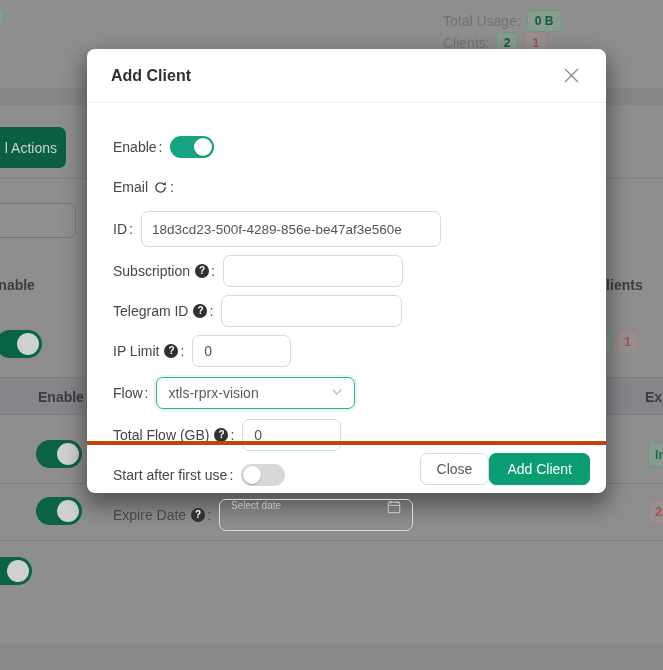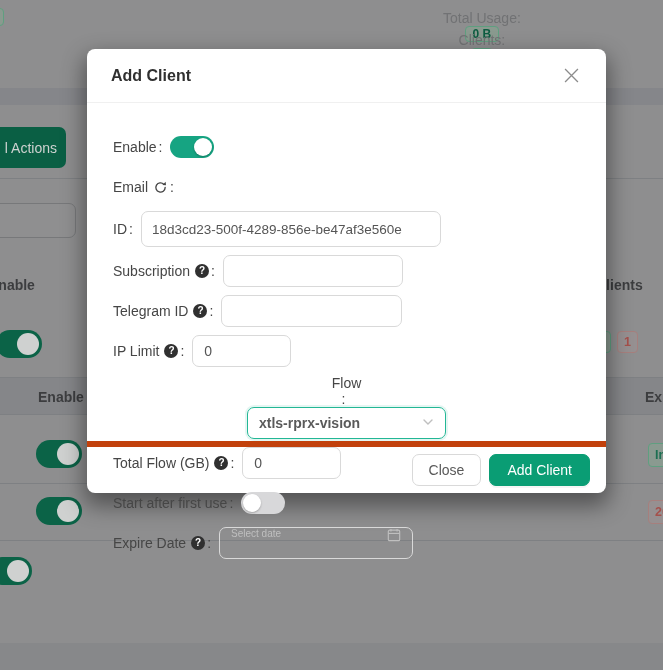--- a/index.html
+++ b/index.html
@@ -8,21 +8,21 @@
 
   .stage { position:relative; width:663px; height:670px; background:#8e8e8f; overflow:hidden; }
 
   
   .bg-el { position:absolute; }
   .bg-band1 { top:88px; left:0; width:663px; height:17px; background:#85868a; }
   .bg-band-bottom { top:643px; left:0; width:663px; height:27px; background:#87888a; }
   .bg-divider { left:0; width:663px; height:1px; background:#7e8083; }
 
   .bg-stats { top:10px; left:443px; font-size:14px; color:#717274; }
-  .bg-stat-row { display:flex; align-items:center; height:22px;flex-direction:column; }
+  .bg-stat-row { display:flex; align-items:center; gap:6px; height:22px; }
   .bg-badge { display:inline-flex; align-items:center; justify-content:center; height:22px;
               padding:0 7px; border-radius:4px; font-size:12px; font-weight:600; }
   .bg-badge.green { background:#8a9a8f; border:1px solid #5f9f80; color:#0d5c41; }
   .bg-badge.red   { background:#969091; border:1px solid #a67f7d; color:#a5504b; }
 
   .bg-corner-badge { top:8px; left:-12px; width:16px; height:18px; border-radius:4px;
                      background:#8a9a8f; border:1px solid #5f9f80; }
 
   .bg-actions-btn { top:127px; left:-30px; width:96px; height:41px; background:#0a5f44;
                     border-radius:7px; color:#ced2d0; font-size:14px; display:flex;
@@ -77,35 +77,35 @@
 
   .txt-input { height:32px; border:1px solid #d9d9d9; border-radius:7px; padding:0 11px;
                font-size:14px; color:#555555; font-family:"Liberation Sans", sans-serif;
                background:#ffffff; outline:none; }
   .w-email { width:196px; } .w-id { width:300px; font-size:13.5px; padding:17px 10px; }
   .w-sub { width:180px; } .w-tg { width:181px; } .w-small { width:99px; }
 
   .select-box { width:199px; height:32px; border:1.5px solid #23b795; border-radius:7px;
                 display:flex; align-items:center; justify-content:space-between; padding:0 11px;
                 font-size:14px; color:#5a5a5a; box-shadow:0 0 0 2px rgba(35,183,149,0.12);
-                cursor:pointer;font-weight:bold; }
+                cursor:pointer; }
 
   .date-box { width:194px; height:32px; border:1px solid #d9d9d9; border-radius:7px;
               display:flex; justify-content:space-between; padding:0 11px;
               font-size:10px; color:#bfbfbf; cursor:pointer; }
 
   .sw { width:44px; height:22px; border-radius:12px; position:relative; cursor:pointer; flex:none; }
   .sw .knob { position:absolute; top:2px; width:18px; height:18px; border-radius:50%;
               background:#ffffff; box-shadow:0 1px 2px rgba(0,0,0,0.25); }
   .sw.on  { background:#16a482; } .sw.on  .knob { right:2px; }
   .sw.off { background:#d8d8da; } .sw.off .knob { left:2px; }
 
   .modal-footer { position:absolute; left:0; right:0; bottom:0; height:52px;
-                  border-top:6px solid #c2410c; display:flex; align-items:center;
-                  justify-content:flex-end; gap:8px; padding:0 16px; }
+                  border-top:4px solid #c2410c; display:flex; align-items:center;
+                  justify-content:flex-end; padding:0 16px; }
   .btn { height:32px; border-radius:7px; font-size:14px; font-family:"Liberation Sans", sans-serif;
          display:inline-flex; align-items:center; justify-content:center; cursor:pointer; }
   .btn-default { background:#ffffff; border:1px solid #d9d9d9; color:#595959; padding:0 16px; }
   .btn-primary { background:#0a9d74; border:1px solid #0a9d74; color:#ffffff; padding:0 17px;
                  font-weight:400; box-shadow:0 2px 0 rgba(0,0,0,0.04); }
 </style>
 </head>
 <body>
 
 <div class="stage">
@@ -214,21 +214,21 @@
         <input class="txt-input w-tg" value="" style="">
       </div>
 
       <div class="f-row">
         <span class="f-label">IP Limit</span>
         <span class="help">?</span>
         <span class="f-colon">:</span>
         <input class="txt-input w-small" value="0" style="">
       </div>
 
-      <div class="f-row" style="min-height:36px;flex-direction:column;">
+      <div class="f-row" style="min-height:36px;">
         <span class="f-label">Flow</span>
         <span class="f-colon">:</span>
         <div class="select-box">
           <span>xtls-rprx-vision</span>
           <span>
             <svg width="12" height="12" viewBox="0 0 12 12">
                 <path d="M2 4l4 4 4-4" stroke="#bfbfbf" stroke-width="1.4" fill="none" stroke-linecap="round"></path>
               </svg>
           </span>
         </div>

